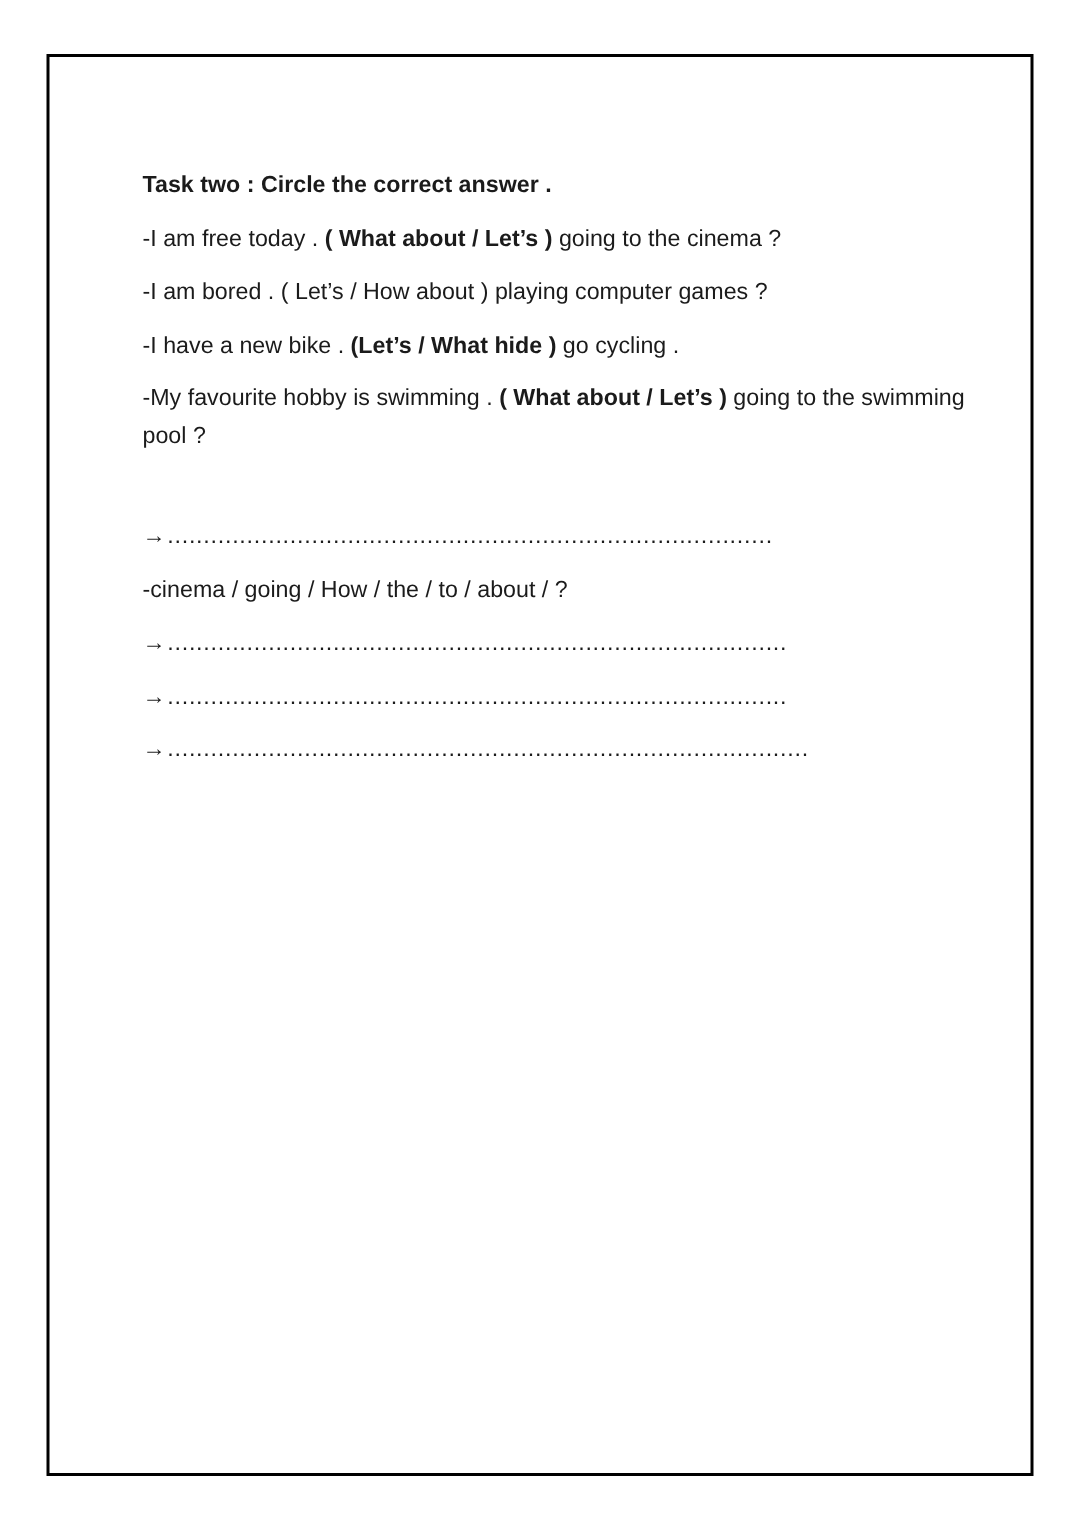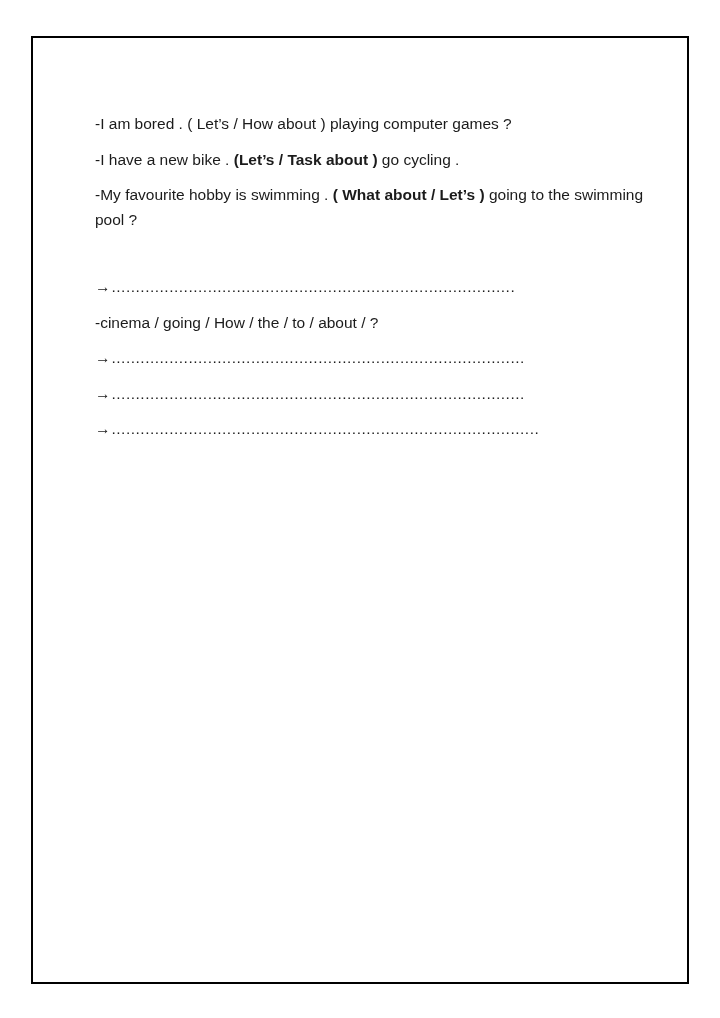--- a/index.html
+++ b/index.html
@@ -48,23 +48,25 @@
   }
 </style>
 </head>
 <body>
 
 <div class="page">
   <div class="border-frame"></div>
 
   <div class="content">
 
+    <p class="section-title">Task two : Circle the correct answer .</p>
 
+    <p class="exercise-line"><span>-I am free today . </span><span style="font-weight: 700;">( What about / Let’s ) </span><span>going to the cinema ?</span></p>
     <p class="exercise-line"><span>-I am bored . </span><span style="font-weight: 400;">( Let’s / How about ) </span><span>playing computer games ?</span></p>
-    <p class="exercise-line"><span>-I have a new bike . </span><span style="font-weight: 700;">(Let’s / Task about ) </span><span>go cycling .</span></p>
+    <p class="exercise-line"><span>-I have a new bike . </span><span style="font-weight: 700;">(Let’s / What hide ) </span><span>go cycling .</span></p>
     <p class="exercise-line"><span>-My favourite hobby is swimming . </span><span style="font-weight: 700;">( What about / Let’s ) </span><span>going to the swimming pool ?</span></p>
 
     <div class="section-spacer"></div>
 
 
     <p class="answer-line"><span class="arrow">→</span><span>....................................................................................</span></p>
 
     <p class="exercise-line">-cinema / going / How / the / to / about / ?</p>
     <p class="answer-line"><span class="arrow">→</span><span>......................................................................................</span></p>
 

